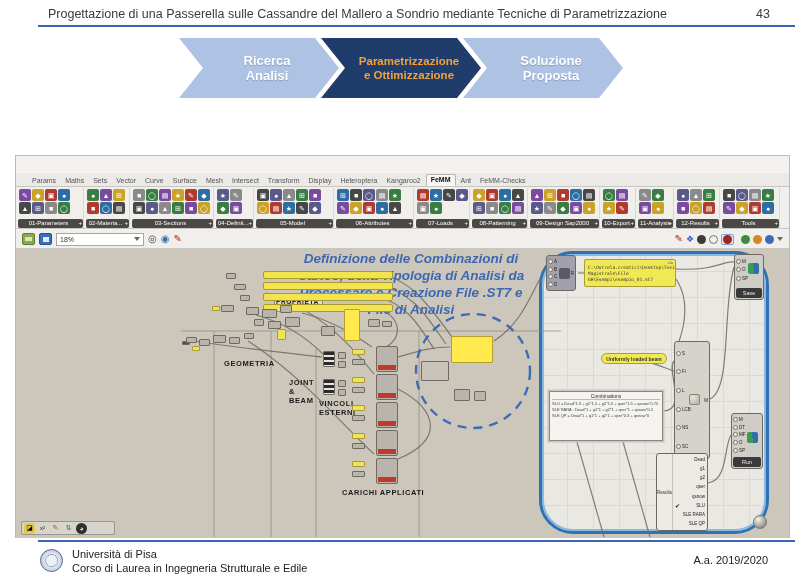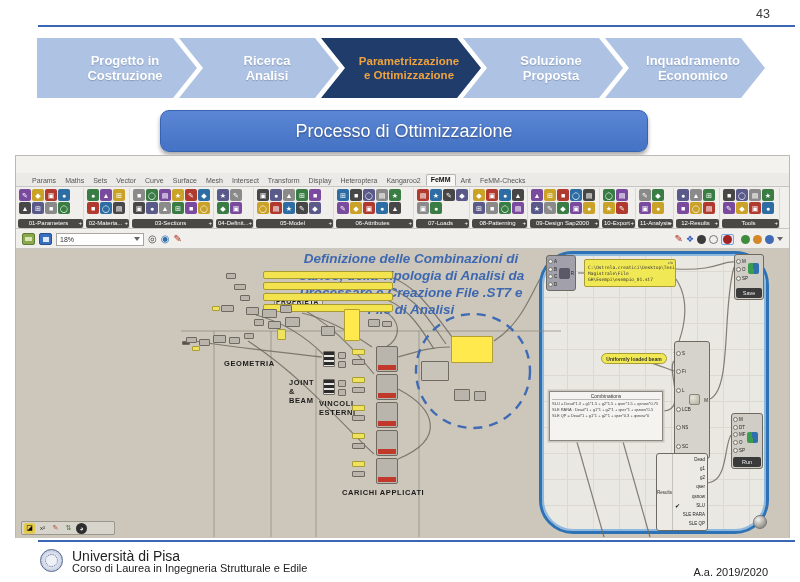--- a/index.html
+++ b/index.html
@@ -115,46 +115,42 @@
            background:radial-gradient(circle at 35% 30%,#f2f1ee,#a5a29b 60%,#6e6b64);border:1px solid #777;}
   
   .btoolbar{position:absolute;z-index:3;left:5px;top:272px;width:94px;height:14px;background:#d7d4cc;
             border:1px solid #9a978f;border-radius:2px;display:flex;align-items:center;gap:2px;padding:0 2px;}
   .bicon{width:11px;height:11px;border-radius:2px;display:flex;align-items:center;justify-content:center;font-size:7px;background:#efedе8;}
 
   
   .footer-logo{position:absolute;left:40px;top:549px;width:23px;height:23px;border-radius:50%;
                border:1.5px solid #56688f;background:radial-gradient(circle,#eef1f7 30%,#c7d0e2 70%);}
   .footer-logo::after{content:"";position:absolute;left:4px;top:4px;width:11px;height:11px;border:1px dotted #56688f;border-radius:50%;}
-  .forg{position:absolute;left:72px;top:548px;font-size:14px;color:#222;}
+  .forg{position:absolute;left:72px;top:548px;font-size:11px;color:#222;}
   .fcourse{position:absolute;left:72px;top:562px;font-size:11px;color:#222;}
-  .fyear{position:absolute;right:32px;top:566px;font-size:11px;color:#222;text-align:right;}
+  .fyear{position:absolute;right:32px;top:554px;font-size:11px;color:#222;text-align:right;}
 </style>
 </head>
 <body>
 
 <div class="slide">
 
+  <div class="title">Progettazione di una Passerella sulle Cassandre del Mallero a Sondrio mediante Tecniche di Parametrizzazione</div>
   <div class="pagenum">43</div>
   <div class="hrule"></div>
 
   <div class="flow" id="flow">
-      <div class="chev first" style="left: 0px;">Progetto in
-Costruzione</div>
       <div class="chev" style="left: 142px;">Ricerca
 Analisi</div>
       <div class="chev" style="left: 426px;">Soluzione
 Proposta</div>
       <div class="chev active" style="left: 284px;">Parametrizzazione
 e Ottimizzazione</div>
-      <div class="chev" style="left: 568px;">Inquadramento
-Economico</div>
     </div>
 
-  <div class="banner">Processo di Ottimizzazione</div>
 
   <div class="gh">
     <div class="tabrow" id="tabrow">
         <span class="tab">Params</span>
         <span class="tab">Maths</span>
         <span class="tab">Sets</span>
         <span class="tab">Vector</span>
         <span class="tab">Curve</span>
         <span class="tab">Surface</span>
         <span class="tab">Mesh</span>

